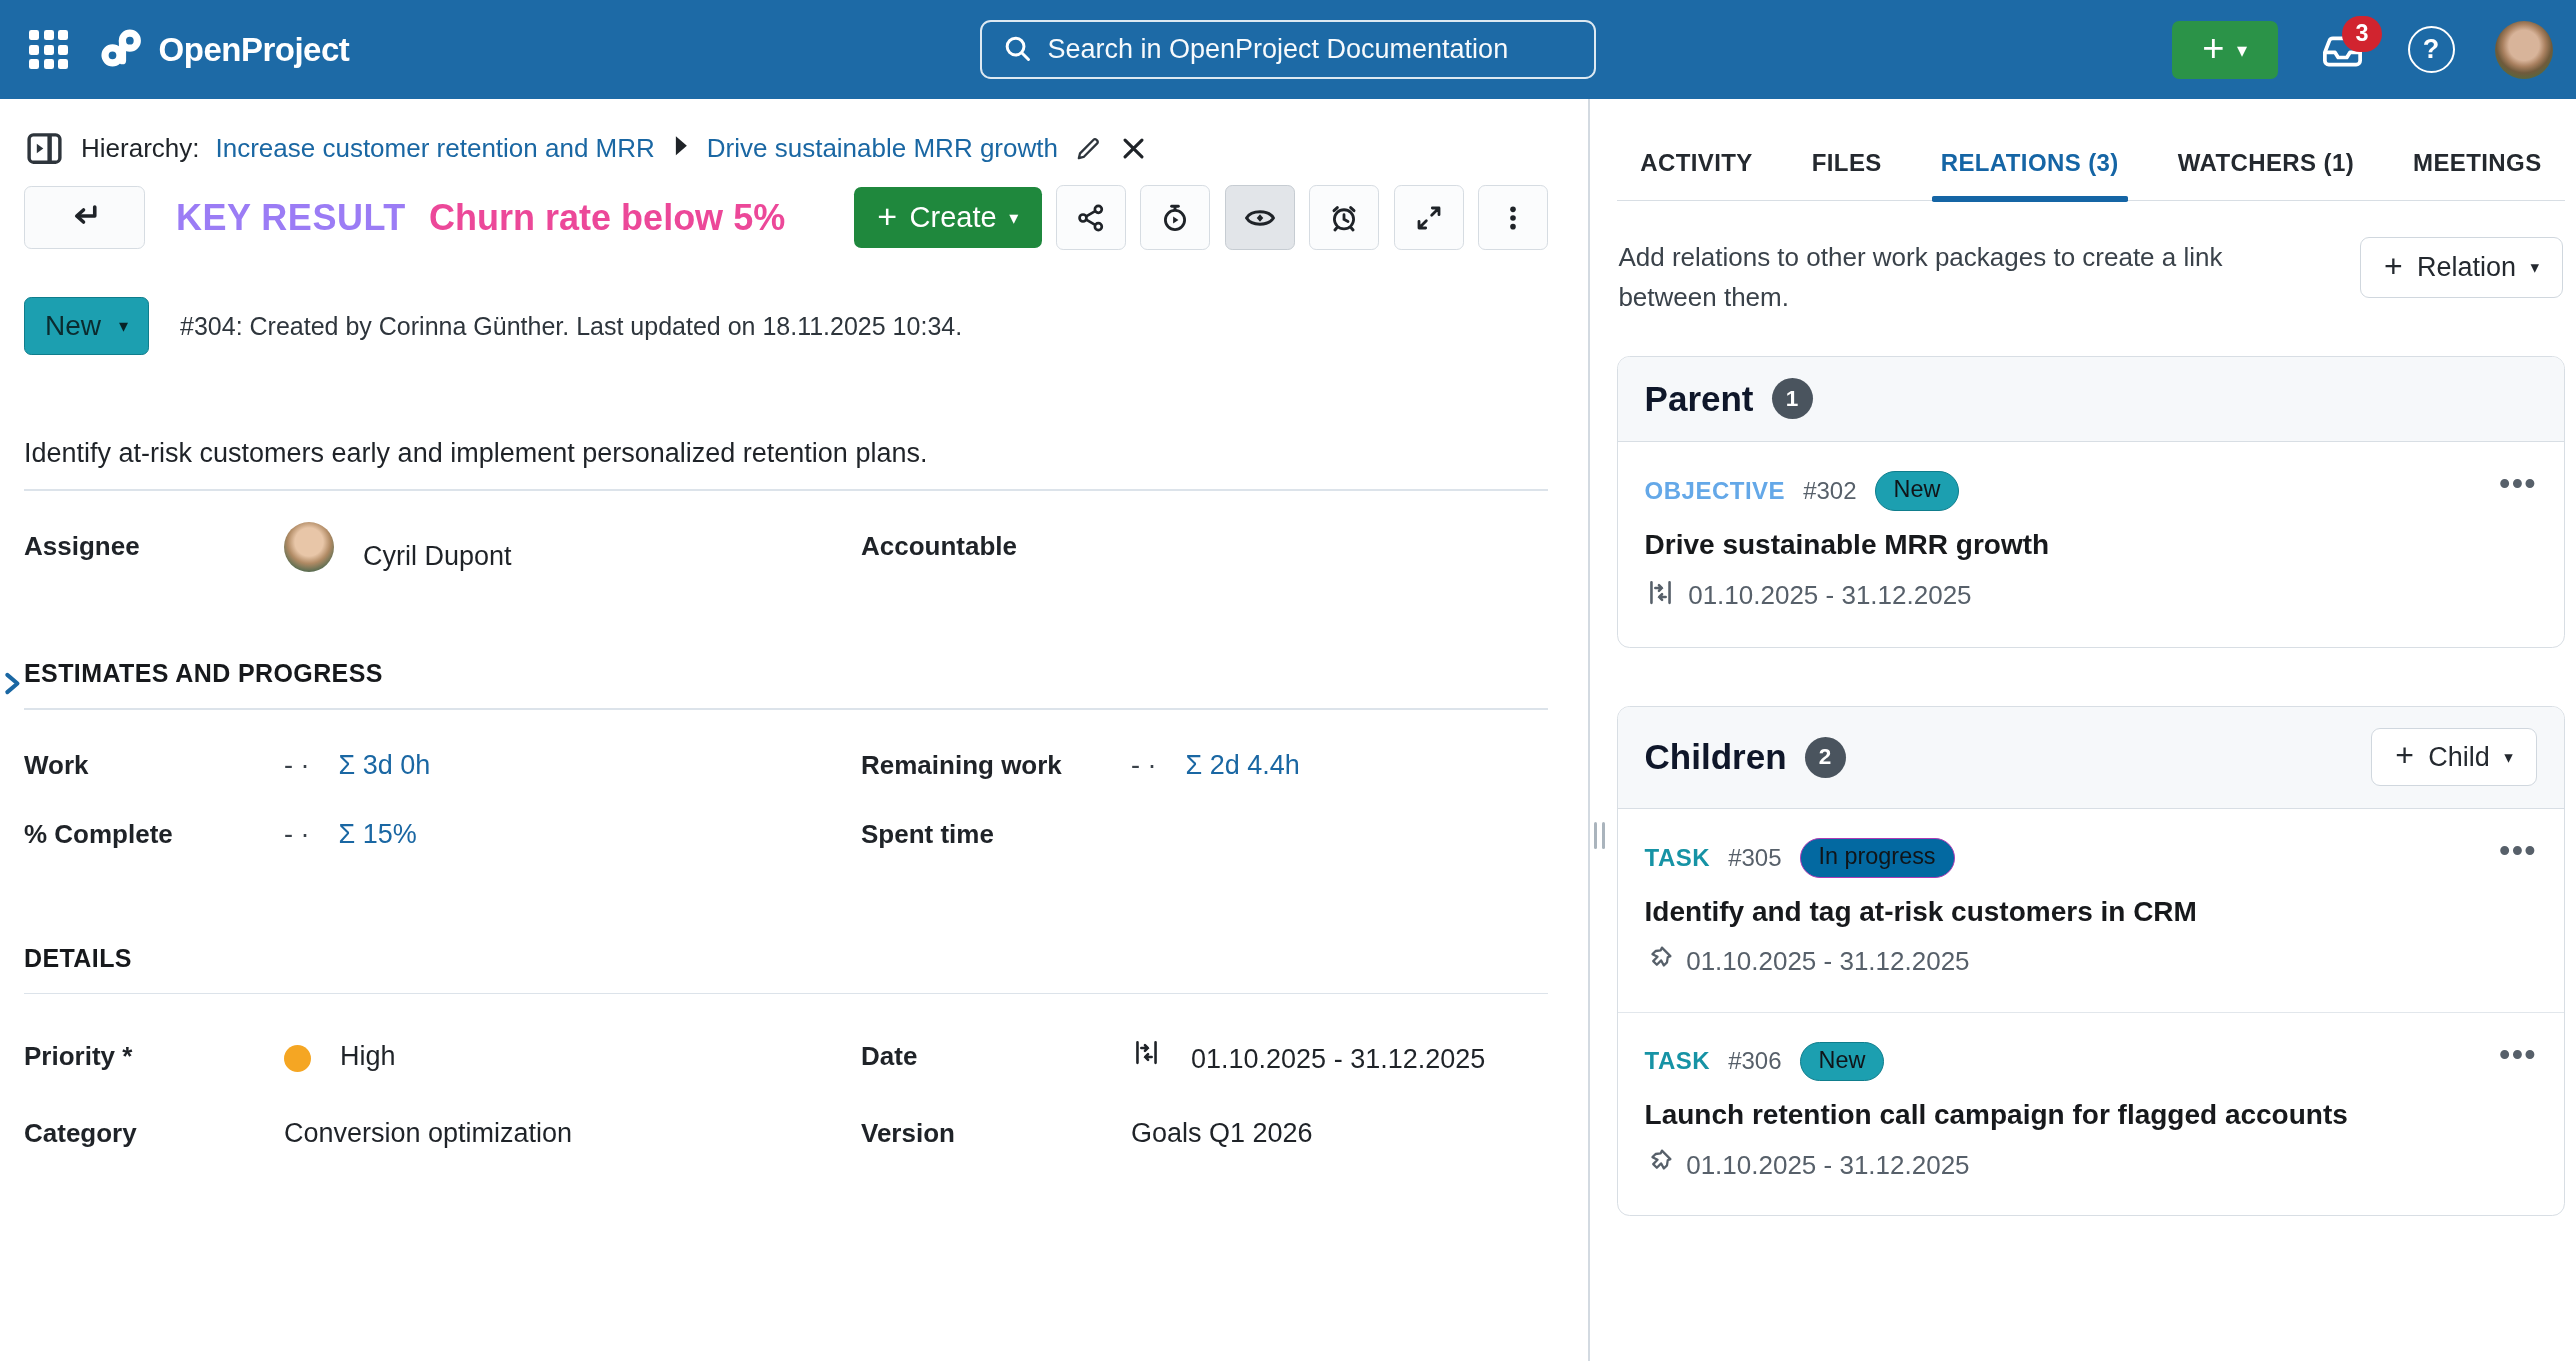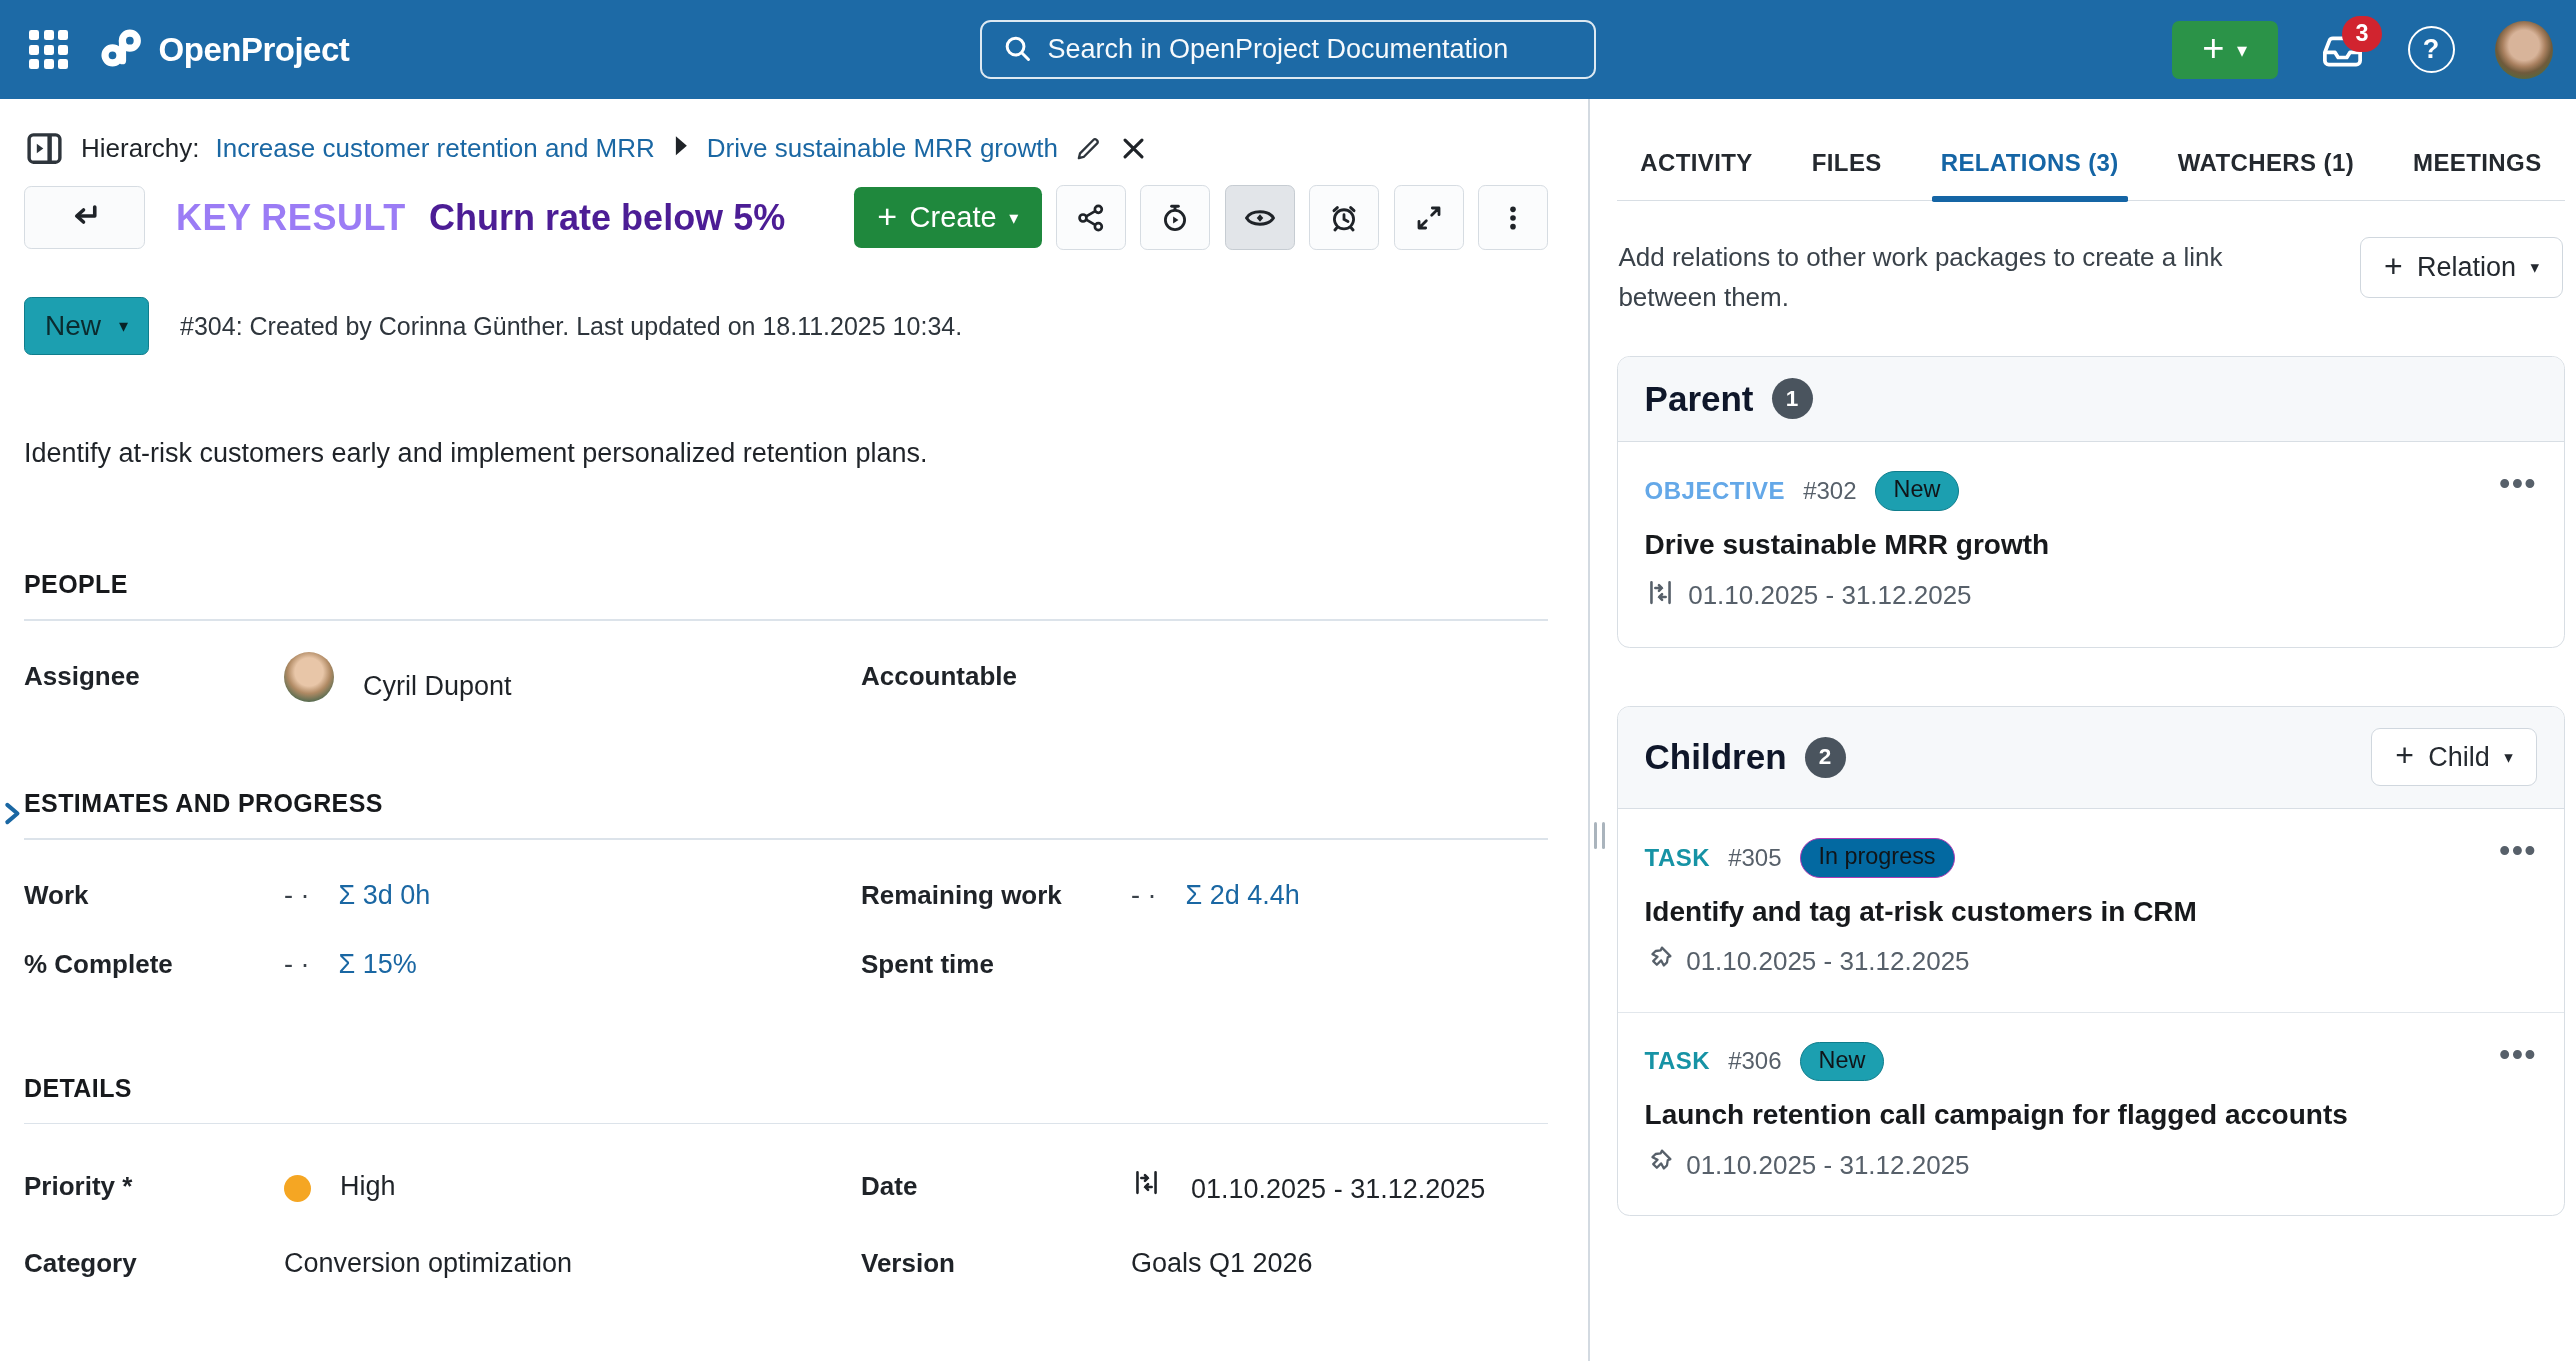--- a/index.html
+++ b/index.html
@@ -49,21 +49,21 @@
 
   .hier-row { margin-top:29px; display:flex; align-items:center; gap:16px; font-size:26px; }
   .hier-label { color:#1f2328; }
   .hier-link { color:#1a67a3; text-decoration:none; cursor:pointer; }
   .icon-btn-bare { background:none; border:none; cursor:pointer; display:flex; align-items:center; }
 
   .title-row { margin-top:16px; display:flex; align-items:center; }
   .back-btn { width:121px; height:63px; border:1.8px solid #d6dce2; border-radius:7.2px;
     background:#fafbfc; display:flex; align-items:center; justify-content:center; cursor:pointer; }
   .wp-type { font-size:36px; font-weight:700; color:#9b7cf5; margin:0 23.4px 0 31px; letter-spacing:0.5px; }
-  .wp-title { font-size:36px; font-weight:700; color:#4c1d95; }
+  .wp-title { font-size:36px; font-weight:700; color:#ec4899; }
   .title-actions { margin-left:auto; display:flex; align-items:center; gap:14.4px; }
   .create-btn { height:61px; padding:0 23.4px; background:#1f883d; color:#fff; border:none;
     border-radius:7.2px; font-size:29px; display:flex; align-items:center; gap:12.6px; cursor:pointer; font-family:inherit; }
   .create-btn .plus { font-size:34px; margin-top:-2.7px; }
   .create-btn .caret { font-size:18px; }
   .tool-btn { width:70px; height:65px; border:1.8px solid #d6dce2; border-radius:7.2px;
     background:#fbfcfd; display:flex; align-items:center; justify-content:center; cursor:pointer; }
   .tool-btn.active { background:#e2e5e9; border-color:#c6ccd2; }
   .tool-btn svg { display:block; }
 
@@ -315,21 +315,20 @@
     <div class="status-row">
       <button class="status-btn">
         <span>New</span>
         <span class="caret">▾</span>
       </button>
       <span class="status-meta">#304: Created by Corinna Günther. Last updated on 18.11.2025 10:34.</span>
     </div>
 
     <div class="wp-desc">Identify at-risk customers early and implement personalized retention plans.</div>
 
-    <div class="sec-head people-head">PEOPLE</div>
     <div class="sec-rule"></div>
     <div class="field-grid people-grid">
       <span class="f-label">Assignee</span>
       <span class="f-value">
         <span class="avatar-sm avatar-cyril"></span>
         <span class="name-link">Cyril Dupont</span>
       </span>
       <span class="f-label">Accountable</span>
     </div>
 

